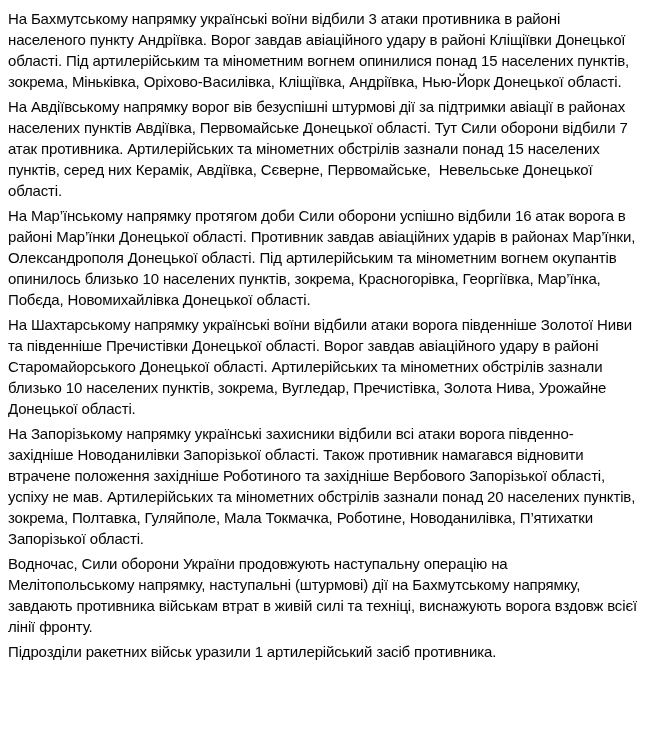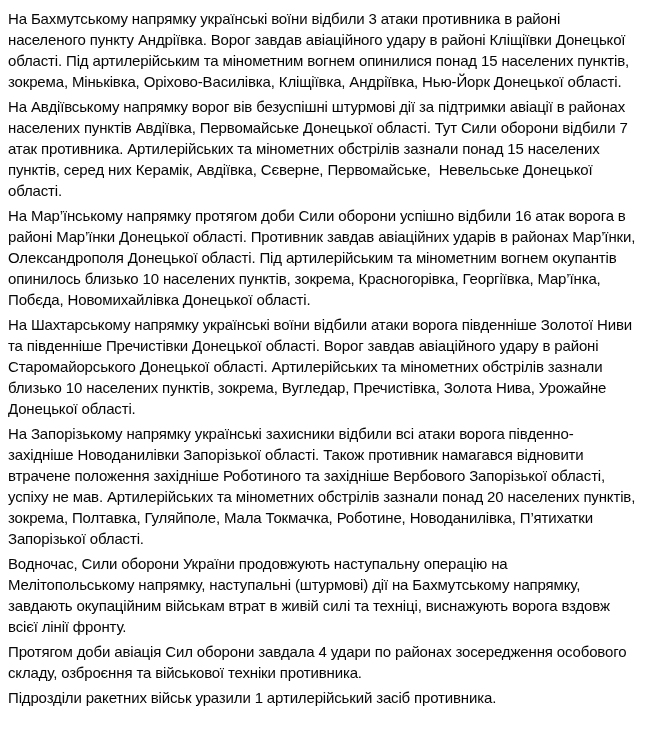--- a/index.html
+++ b/index.html
@@ -32,16 +32,15 @@
 </style>
 </head>
 <body>
 
 <main class="post-body">
   <p>На Бахмутському напрямку українські воїни відбили 3 атаки противника в районі населеного пункту Андріївка. Ворог завдав авіаційного удару в районі Кліщіївки Донецької області. Під артилерійським та мінометним вогнем опинилися понад 15 населених пунктів, зокрема, Міньківка, Оріхово-Василівка, Кліщіївка, Андріївка, Нью-Йорк Донецької області.</p>
   <p>На Авдіївському напрямку ворог вів безуспішні штурмові дії за підтримки авіації в районах населених пунктів Авдіївка, Первомайське Донецької області. Тут Сили оборони відбили 7 атак противника. Артилерійських та мінометних обстрілів зазнали понад 15 населених пунктів, серед них Керамік, Авдіївка, Сєверне, Первомайське,  Невельське Донецької області.</p>
   <p>На Мар’їнському напрямку протягом доби Сили оборони успішно відбили 16 атак ворога в районі Мар’їнки Донецької області. Противник завдав авіаційних ударів в районах Мар’їнки, Олександрополя Донецької області. Під артилерійським та мінометним вогнем окупантів опинилось близько 10 населених пунктів, зокрема, Красногорівка, Георгіївка, Мар’їнка, Побєда, Новомихайлівка Донецької області.</p>
   <p>На Шахтарському напрямку українські воїни відбили атаки ворога південніше Золотої Ниви та південніше Пречистівки Донецької області. Ворог завдав авіаційного удару в районі Старомайорського Донецької області. Артилерійських та мінометних обстрілів зазнали близько 10 населених пунктів, зокрема, Вугледар, Пречистівка, Золота Нива, Урожайне Донецької області.</p>
   <p>На Запорізькому напрямку українські захисники відбили всі атаки ворога південно-західніше Новоданилівки Запорізької області. Також противник намагався відновити втрачене положення західніше Роботиного та західніше Вербового Запорізької області, успіху не мав. Артилерійських та мінометних обстрілів зазнали понад 20 населених пунктів, зокрема, Полтавка, Гуляйполе, Мала Токмачка, Роботине, Новоданилівка, П’ятихатки Запорізької області.</p>
-  <p>Водночас, Сили оборони України продовжують наступальну операцію на Мелітопольському напрямку, наступальні (штурмові) дії на Бахмутському напрямку, завдають окупаційним військам втрат в живій силі та техніці, виснажують ворога вздовж всієї лінії фронту.</p>
-  <p>Протягом доби авіація Сил оборони завдала 4 удари по районах зосередження особового складу, озброєння та військової техніки противника.</p>
+  <p>Водночас, Сили оборони України продовжують наступальну операцію на Мелітопольському напрямку, наступальні (штурмові) дії на Бахмутському напрямку, завдають противника військам втрат в живій силі та техніці, виснажують ворога вздовж всієї лінії фронту.</p>
   <p>Підрозділи ракетних військ уразили 1 артилерійський засіб противника.</p>
 </main>
 
 </body></html>

